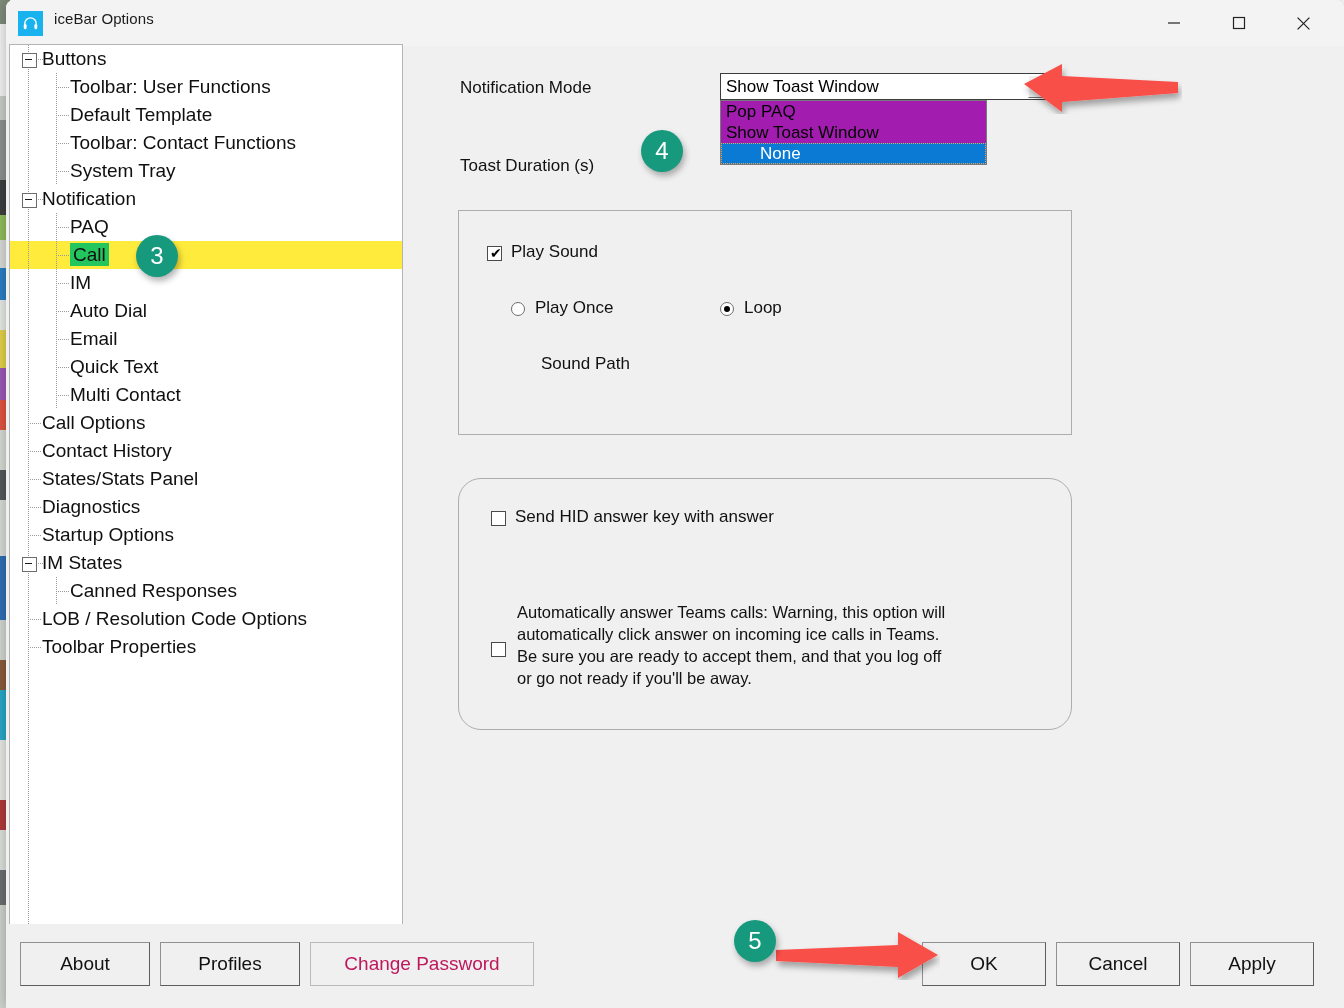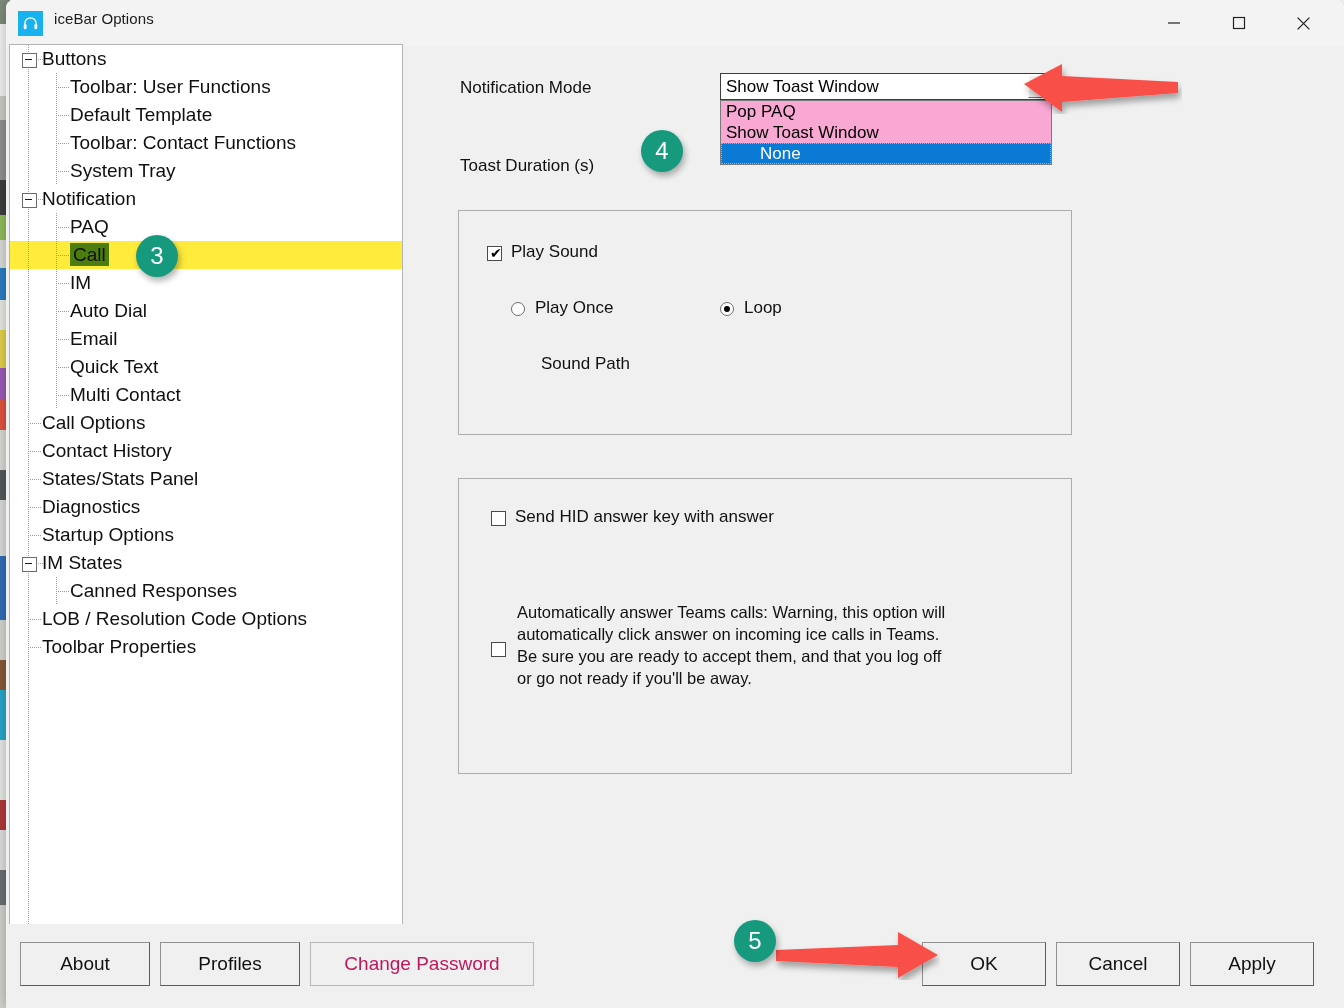--- a/index.html
+++ b/index.html
@@ -124,21 +124,21 @@
     line-height: 28px;
     font-size: 19px;
     color: #101010;
     white-space: nowrap;
   }
   .tree-row .lbl { position: relative; z-index: 2; }
   .tree-row.level0 { padding-left: 32px; }
   .tree-row.level1 { padding-left: 60px; }
   .tree-row.highlight { background: #ffeb3b; }
   .tree-row.highlight .lbl {
-    background: #4d7c0f;
+    background: #22c55e;
     padding: 1px 3px;
   }
   
   .expander {
     position: absolute;
     left: 12px;
     top: 8px;
     width: 13px;
     height: 13px;
     border: 1px solid #6b6b6b;
@@ -229,22 +229,22 @@
   #combo-btn .caret {
     width: 0; height: 0;
     border-left: 5px solid transparent;
     border-right: 5px solid transparent;
     border-top: 6px solid #000;
   }
   #combo-list {
     position: absolute;
     left: 294px;
     top: 56px;
-    width: 332px;
-    background: #f9a8d4;
+    width: 267px;
+    background: #a21caf;
     border: 1px solid #7a7a7a;
     box-sizing: border-box;
     z-index: 30;
   }
   .combo-item {
     height: 21px;
     line-height: 21px;
     padding-left: 5px;
     font-size: 17px;
     color: #000;
@@ -258,21 +258,21 @@
   }
 
   
   .groupbox {
     position: absolute;
     border: 1px solid #adadad;
     background: #f0f0f0;
     box-sizing: border-box;
   }
   #gb-sound { left: 32px; top: 166px; width: 614px; height: 225px; }
-  #gb-hid  { left: 32px; top: 434px; width: 614px; height: 296px; }
+  #gb-hid  { left: 32px; top: 434px; width: 614px; height: 252px; border-radius: 23px; }
 
   
   .chk {
     position: absolute;
     width: 15px;
     height: 15px;
     background: #ffffff;
     border: 1px solid #4a4a4a;
     box-sizing: border-box;
   }

